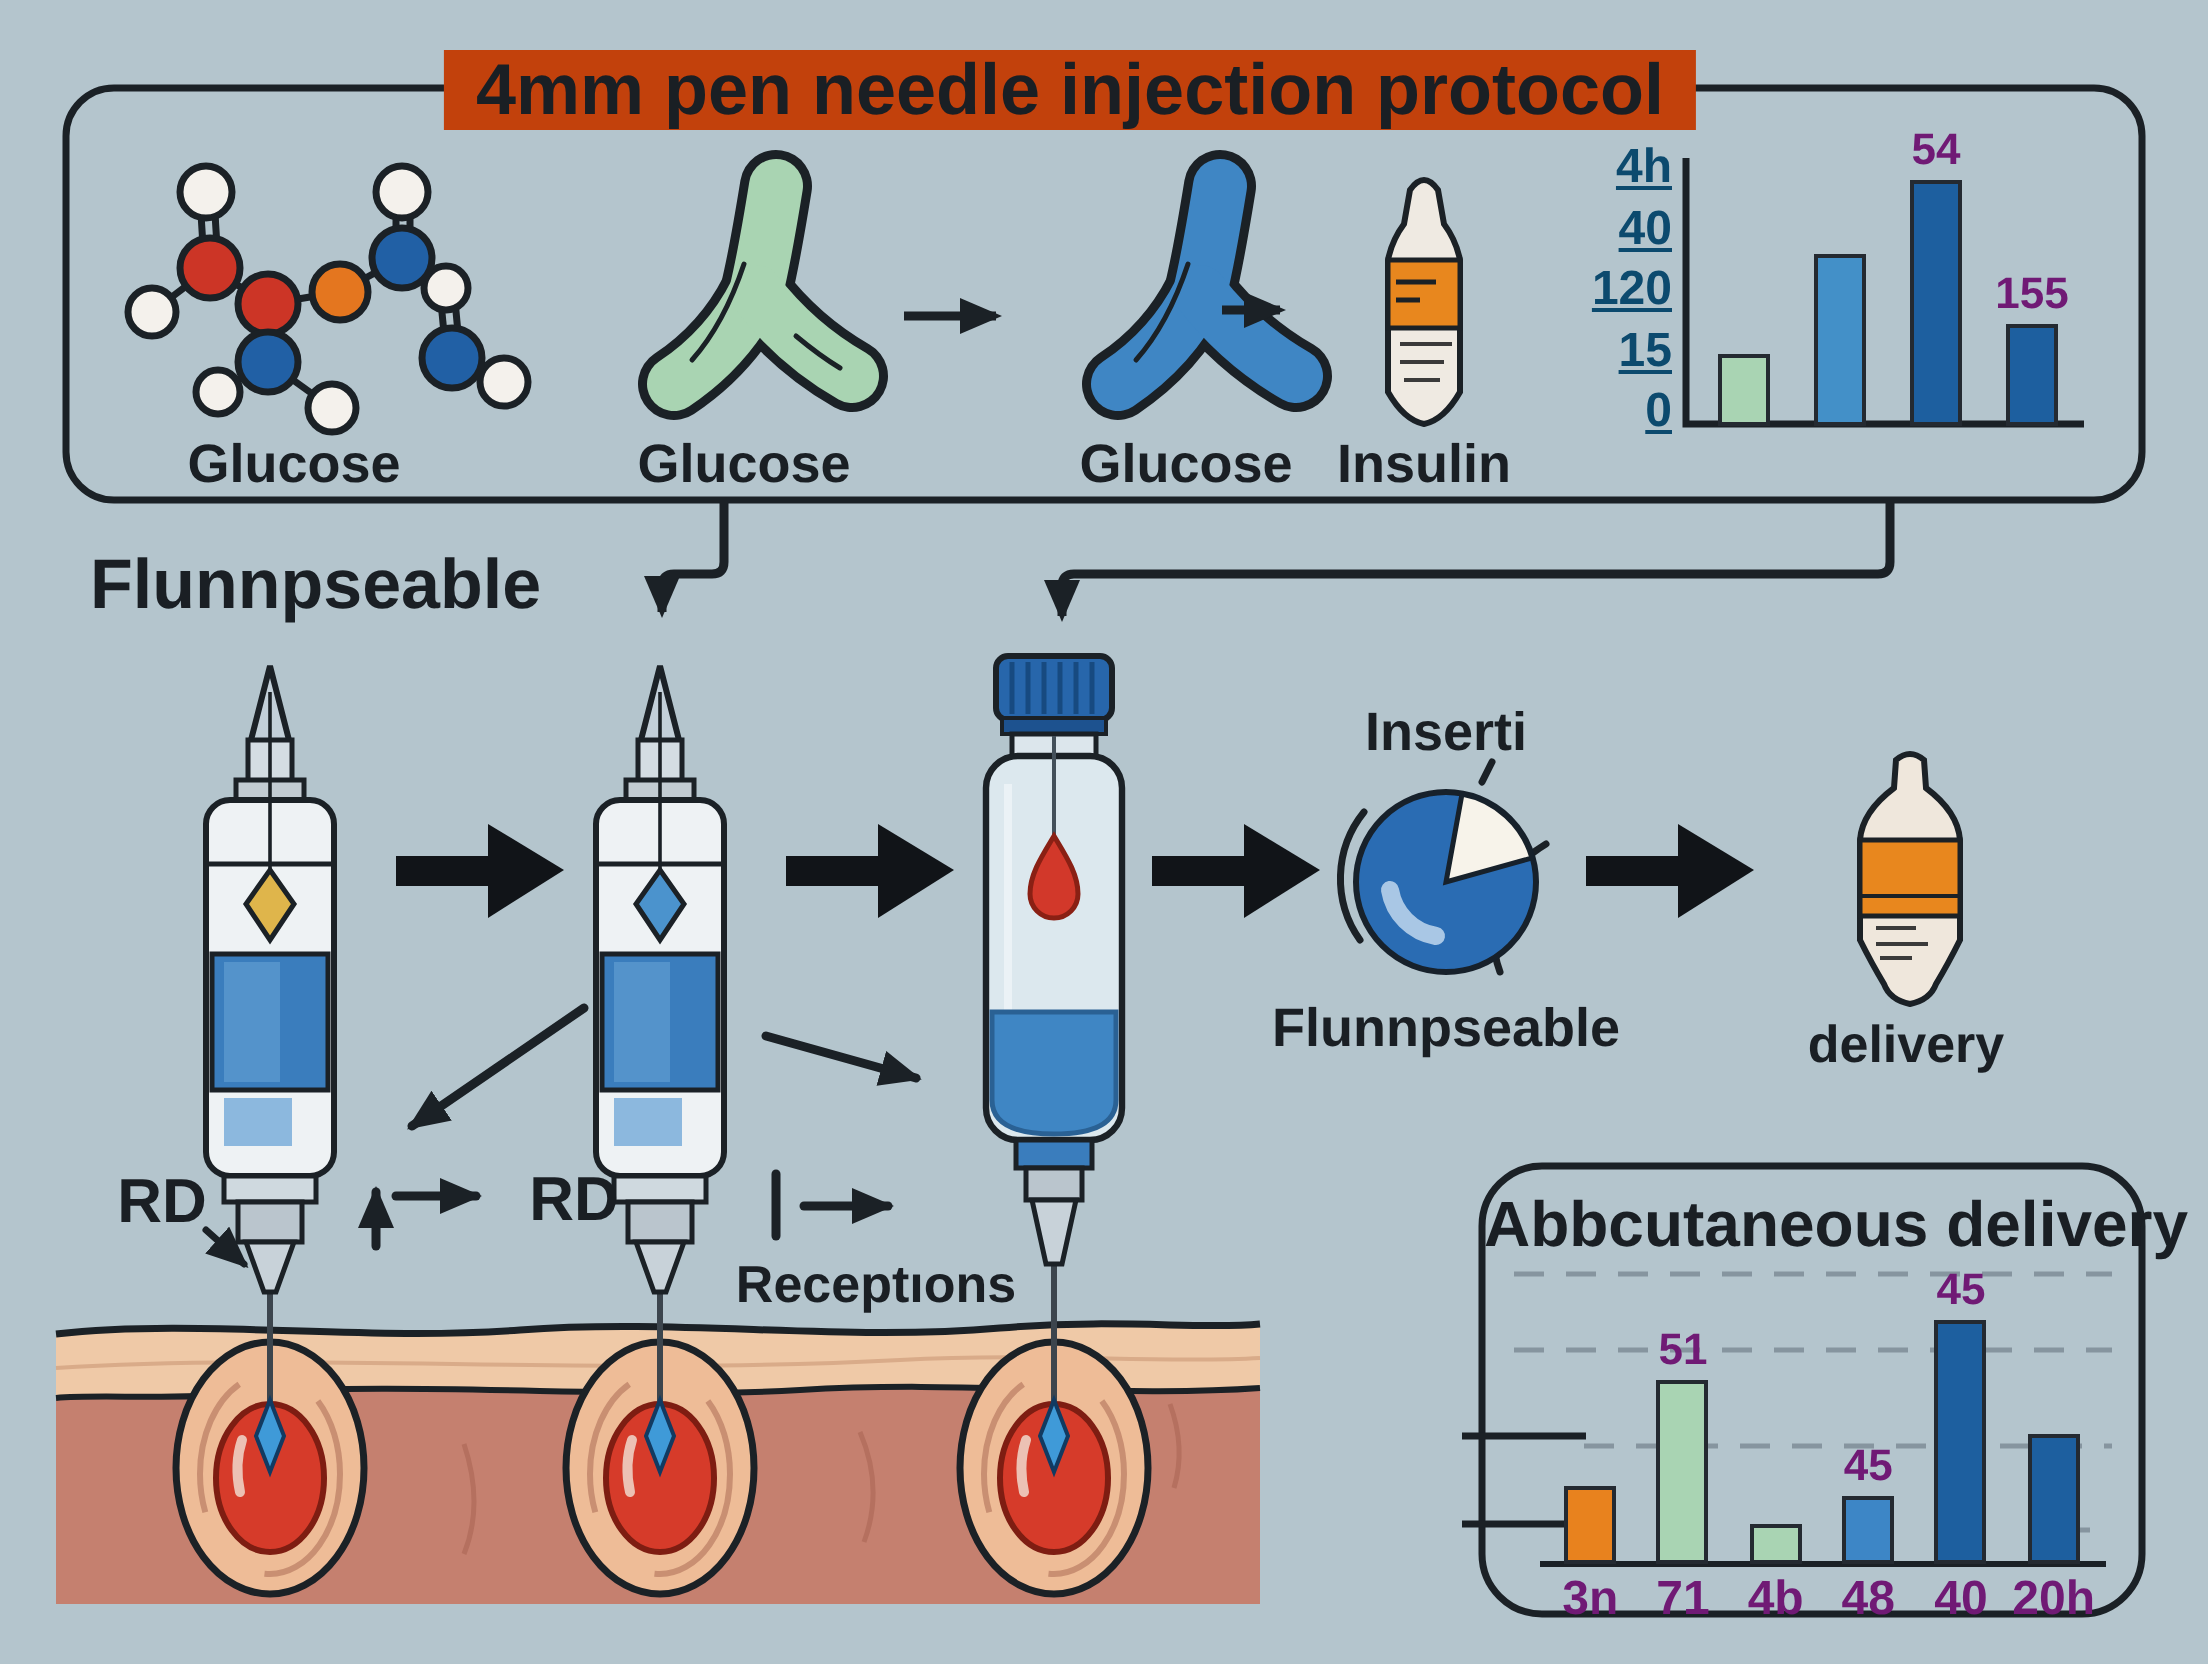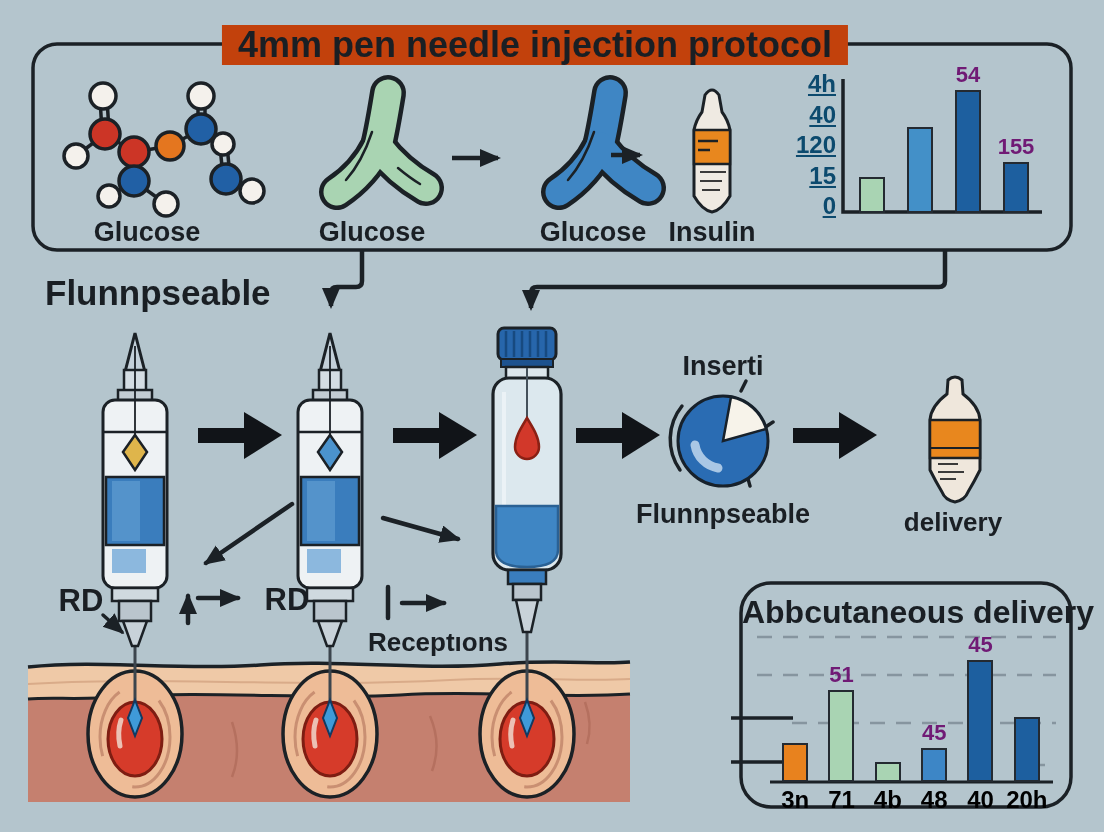--- a/index.html
+++ b/index.html
@@ -6,21 +6,21 @@
   #stage{position:relative;width:1104px;height:832px;background:#b4c5cd;
          font-family:"Liberation Sans",sans-serif;overflow:hidden;}
   #art{position:absolute;left:0;top:0;}
   .lbl{position:absolute;font-weight:700;color:#1a1f24;white-space:nowrap;line-height:1.1;}
   .ctr{transform:translateX(-50%);}
   .bars{position:absolute;display:flex;align-items:flex-end;justify-content:space-around;}
   .bar-col{display:flex;flex-direction:column;align-items:center;justify-content:flex-end;flex:1 1 0;}
   .bar{width:26px;border:2.5px solid #242a31;box-sizing:border-box;}
   .bar-num{font-size:22px;font-weight:700;color:#701a75;margin-bottom:3px;height:25px;line-height:25px;}
   .row-labels{position:absolute;display:flex;justify-content:space-around;}
-  .row-labels>div{flex:1 1 0;text-align:center;font-weight:700;color:#000000;}
+  .row-labels>div{flex:1 1 0;text-align:center;font-weight:700;color:#701a75;}
   .col-labels{position:absolute;display:flex;flex-direction:column;justify-content:space-between;align-items:flex-end;}
   .col-labels>div{font-weight:700;color:#0c4a6e;text-decoration:underline;}
 </style>
 </head>
 <body>
 
 <div id="stage">
 
 <svg id="art" width="1104" height="832" viewBox="0 0 1104 832">
   <defs>

